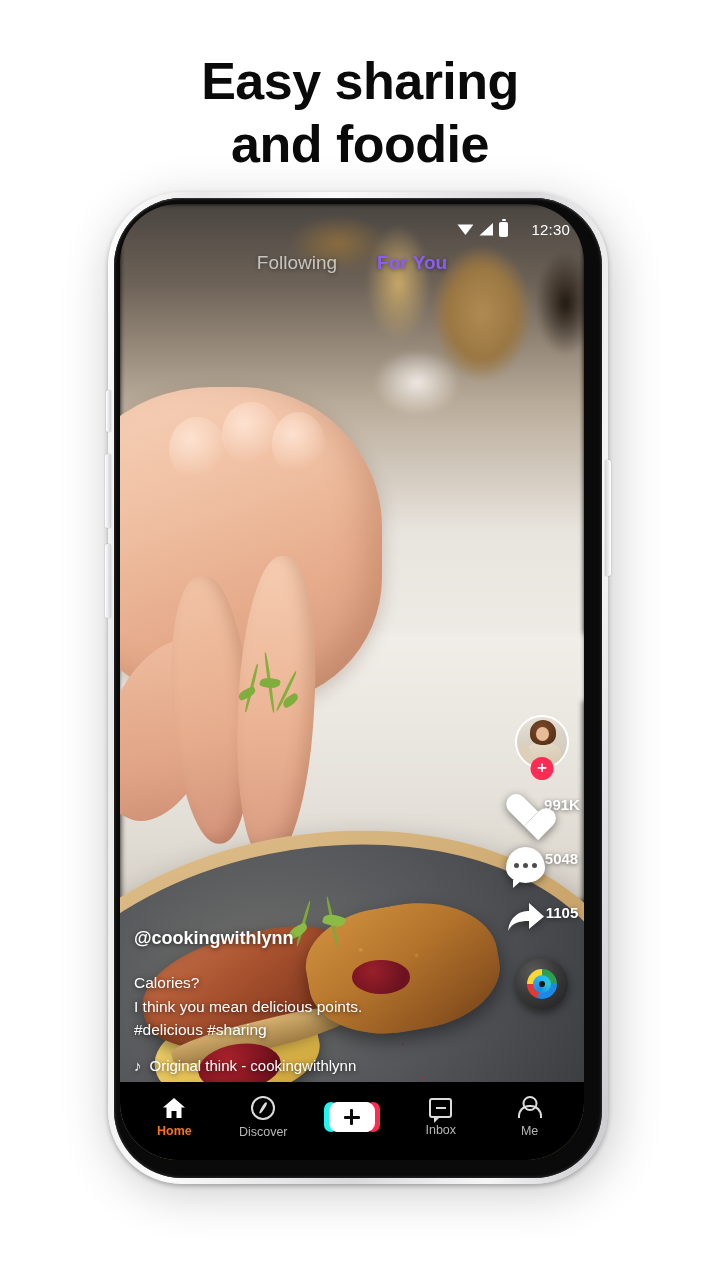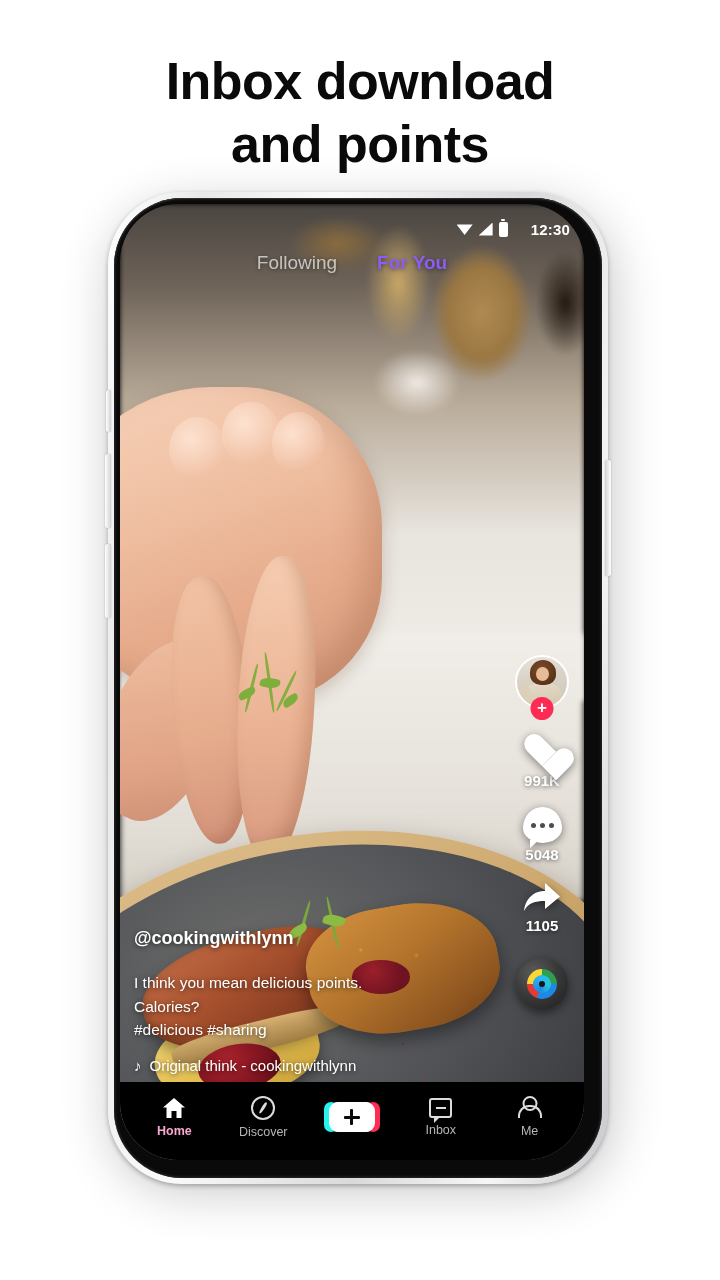--- a/index.html
+++ b/index.html
@@ -256,21 +256,21 @@
 
   
   .status-bar {
     position:absolute; left:0; top:12px; width:100%;
     height:26px;
     display:flex; align-items:center; justify-content:flex-end;
     gap:6px; padding-right:14px;
     color:#fff; z-index:40;
   }
   .status-time {
-    font-size:15px; font-weight:700; color:#fff;
+    font-size:15px; font-weight:400; color:#fff;
     letter-spacing:.2px; margin-left:17px;
   }
   .ico-wifi {
     width:16px; height:12px;
     background:#fff;
     clip-path:polygon(0 12%, 100% 12%, 50% 100%);
   }
   .ico-signal {
     width:14px; height:13px;
     background:#fff;
@@ -333,21 +333,21 @@
   }
   .follow-plus {
     position:absolute; left:50%; bottom:-11px;
     transform:translateX(-50%);
     width:23px; height:23px; border-radius:50%;
     background:#fe2c55;
     display:flex; align-items:center; justify-content:center;
     color:#fff; font-size:17px; font-weight:700; line-height:1;
     padding-bottom:2px;
   }
-  .act { display:flex; flex-direction:column; align-items:center; margin-bottom:18px; }
+  .act { display:flex; margin-bottom:18px; }
   .act-count {
     margin-top:3px; font-size:15px; font-weight:700; color:#fff;
     text-shadow:0 1px 4px rgba(0,0,0,.55);
   }
   .ico-heart {
     width:40px; height:36px; position:relative;
     filter:drop-shadow(0 2px 4px rgba(0,0,0,.45));
   }
   .ico-heart::before, .ico-heart::after {
     content:""; position:absolute; top:2px;
@@ -419,21 +419,21 @@
     position:absolute; left:0; bottom:0; width:100%;
     height:78px; background:#000;
     display:flex; align-items:center; justify-content:space-around;
     z-index:50; padding:0 10px 8px;
   }
   .nav-item {
     display:flex; flex-direction:column; align-items:center; gap:5px;
     width:74px;
   }
   .nav-label { font-size:12.5px; color:#b6b6b6; }
-  .nav-item.active .nav-label { color:#f9a8d4; font-weight:700; }
+  .nav-item.active .nav-label { color:#f97316; font-weight:700; }
   .ico-home {
     width:24px; height:22px; position:relative;
   }
   .ico-compass {
     width:24px; height:24px; border-radius:50%;
     border:2px solid #dcdcdc; position:relative;
   }
   .ico-compass::after {
     content:""; position:absolute; left:50%; top:50%;
     width:3px; height:13px;
@@ -490,22 +490,22 @@
   }
   .create-plus::before { left:0; top:6.5px; width:16px; height:3px; }
   .create-plus::after  { left:6.5px; top:0; width:3px; height:16px; }
 </style>
 </head>
 <body>
 
 <div class="page">
 
   <div class="headline">
-    <span>Inbox download</span>
-    <span class="l2">and points</span>
+    <span>Easy sharing</span>
+    <span class="l2">and foodie</span>
   </div>
 
   <div class="phone-shadow"></div>
 
   <div class="phone">
 
     <div class="btn-side btn-mute"></div>
     <div class="btn-side btn-volup"></div>
     <div class="btn-side btn-voldn"></div>
     <div class="btn-side btn-power"></div>
@@ -600,22 +600,22 @@
           <div class="food-green">
             <i class="g1"></i>
               <i class="g2"></i>
             <i class="gl g3"></i>
               <i class="gl g4"></i>
           </div>
         </div>
 
         <div class="caption">
           <div class="cap-user">@cookingwithlynn</div>
+          <div class="cap-line">Calories?</div>
           <div class="cap-line">I think you mean delicious points.</div>
-          <div class="cap-line">Calories?</div>
           <div class="cap-line">#delicious #sharing</div>
         </div>
 
         <div class="sound-row">
           <span class="ico-note">♪</span>
           <span>Original think - cookingwithlynn</span>
         </div>
 
         <div class="bottom-nav">
 

